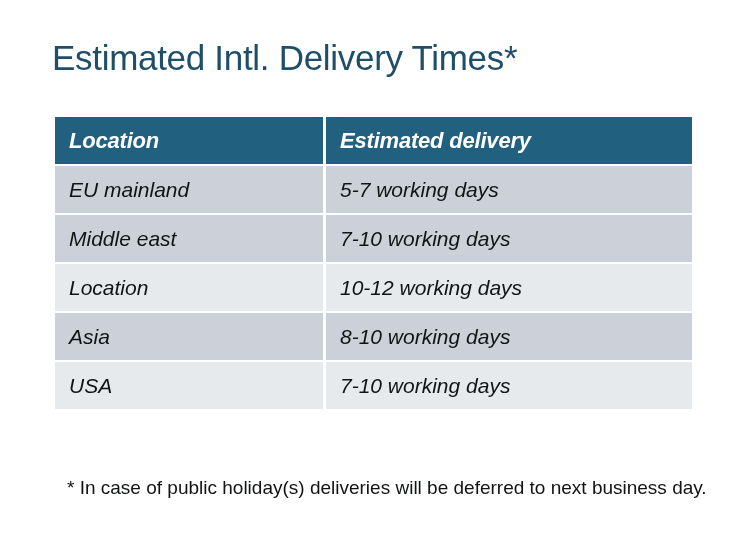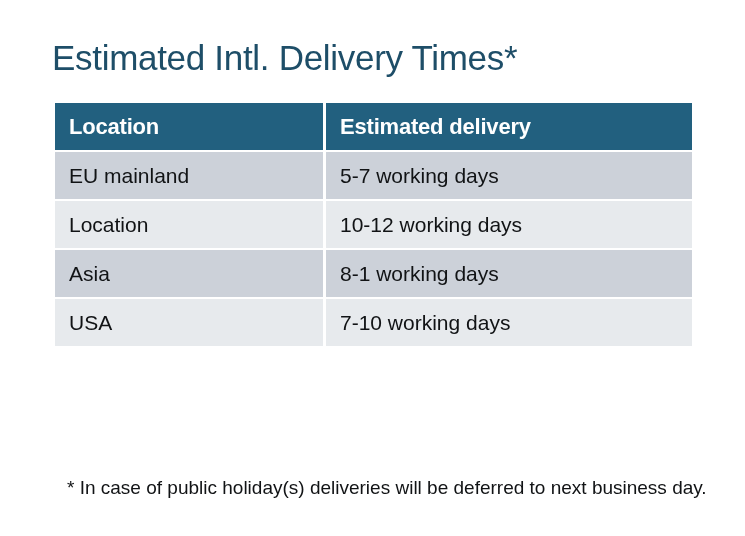--- a/index.html
+++ b/index.html
@@ -33,25 +33,26 @@
     line-height: 44px;
     font-weight: 400;
     letter-spacing: -0.3px;
     color: #1e4e68;
     white-space: nowrap;
   }
 
   .delivery-table {
     position: absolute;
     left: 52px;
-    top: 101px;
+    top: 115px;
     width: 640px;
     border-collapse: separate;
     border-spacing: 3px 2px;
     table-layout: fixed;
+    font-style: italic;
   }
 
   .delivery-table th,
   .delivery-table td {
     padding: 0 14px;
     height: 47px;
     vertical-align: middle;
     text-align: left;
     font-size: 21px;
     line-height: 24px;
@@ -107,27 +108,31 @@
       <tr>
         <th>Location</th>
         <th>Estimated delivery</th>
       </tr>
     </thead>
     <tbody>
       <tr class="row-odd">
         <td>EU mainland</td>
         <td>5-7 working days</td>
       </tr>
+      <tr class="row-odd">
+        <td>Middle east</td>
+        <td>7-10 working days</td>
+      </tr>
       <tr class="row-even">
         <td>Location</td>
         <td>10-12 working days</td>
       </tr>
       <tr class="row-odd">
         <td>Asia</td>
-        <td>8-1 working days</td>
+        <td>8-10 working days</td>
       </tr>
       <tr class="row-even">
         <td>USA</td>
         <td>7-10 working days</td>
       </tr>
     </tbody>
   </table>
 
   <div class="footnote">* In case of public holiday(s) deliveries will be deferred to next business day.</div>
 

